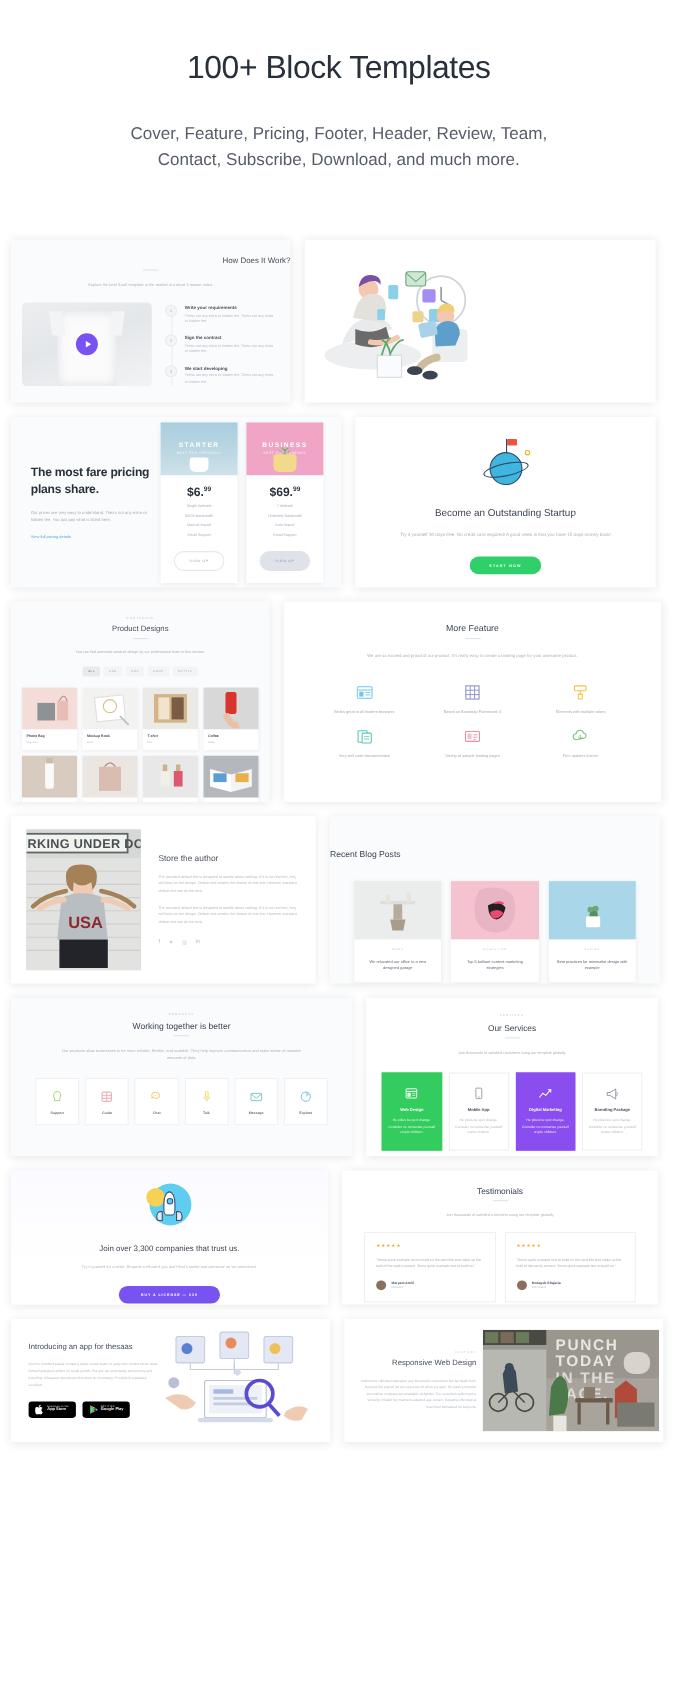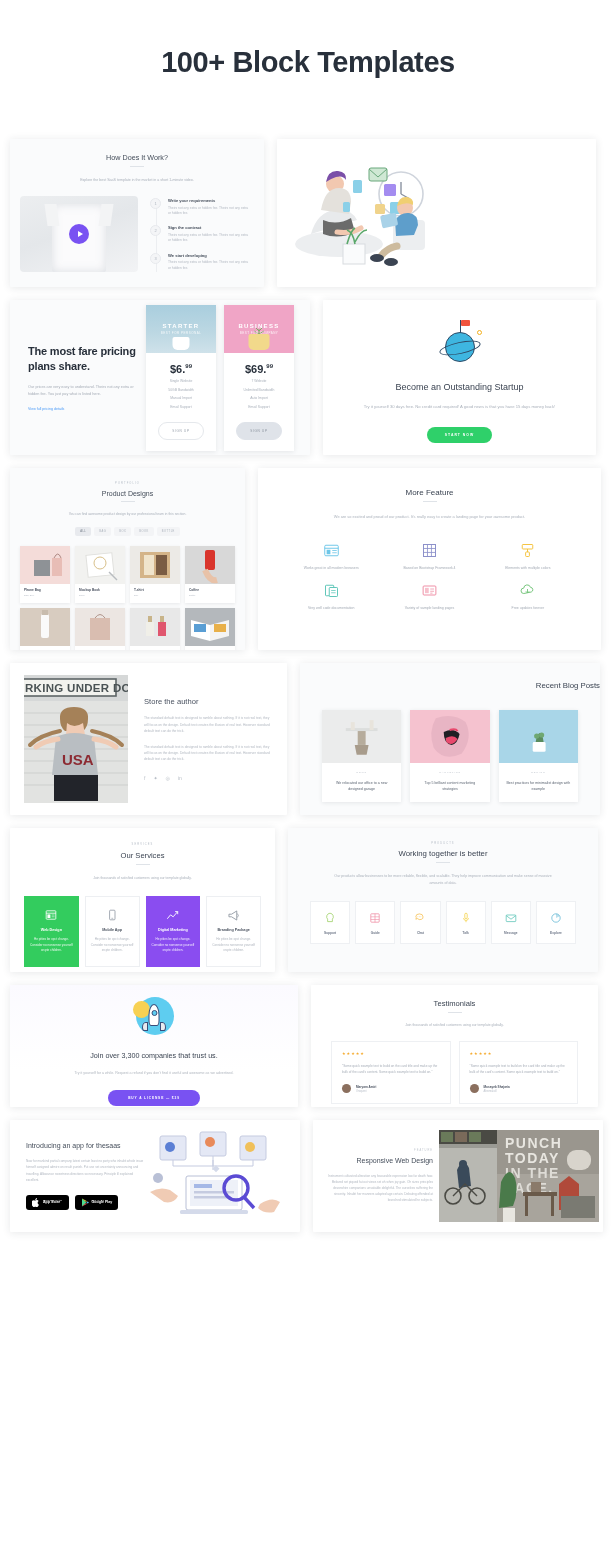--- a/index.html
+++ b/index.html
@@ -7,21 +7,21 @@
     width: 616px; height: 1544px;
     background: #ffffff;
     font-family: "Liberation Sans", sans-serif;
     overflow: hidden;
   }
   .page { width: 616px; padding: 0 10px; }
 
   
   .hero { text-align: center; padding-top: 46px; }
   .hero h1 {
-    font-size: 29px; font-weight: 700; color: #28303b;
+    font-size: 29px; font-weight: 400; color: #28303b;
     letter-spacing: -0.4px;
   }
   .hero p {
     margin-top: 31px; font-size: 15.5px; line-height: 1.55;
     color: #565d68; font-weight: 400;
   }
 
   
   .grid { margin-top: 60px; }
   .row { display: flex; gap: 13px; margin-bottom: 13px; }
@@ -32,21 +32,21 @@
     border-radius: 1px;
   }
   .card.shade { background: #fafbfc; }
 
   .eyebrow { font-size: 2.6px; letter-spacing: 1.1px; color: #b5bcc6; text-transform: uppercase; }
   .ttl-script { font-family: "Liberation Sans", sans-serif; color: #37404d; }
   .rule { width: 14px; height: 1px; background: #dfe3e8; margin: 4px auto; }
 
   
   .c-how { width: 254px; height: 148px; }
-  .c-how .hd { text-align: center; font-size: 7.2px; color: #434c59; margin-top: 14px; }
+  .c-how .hd { text-align: right; font-size: 7.2px; color: #434c59; margin-top: 14px; }
   .c-how .sub { text-align: center; font-size: 3.6px; color: #a9b0ba; margin-top: 11px; }
   .how-body { display: flex; gap: 12px; margin-top: 14px; padding: 0 10px; }
   .vid {
     width: 118px; height: 76px; border-radius: 4px; position: relative;
     background: linear-gradient(160deg,#eceef0 0%,#e4e7ea 45%,#f2f3f5 100%);
     overflow: hidden;
   }
   .vid .shirt {
     position: absolute; left: 50%; top: 8px; transform: translateX(-50%);
     width: 54px; height: 68px; background: #fbfbfc; border-radius: 6px 6px 2px 2px;
@@ -170,21 +170,21 @@
 
   
   .c-author { width: 277px; height: 152px; display:flex; align-items:center; padding: 0 14px; }
   .auth-photo { width: 104px; height: 128px; position:relative; overflow:hidden; background:#cfd3d6;}
   .auth-right { flex:1; padding-left: 16px; }
   .auth-right h3 { font-size:7.6px; font-weight:400; color:#4a5260; }
   .auth-right p { font-size:3.3px; color:#b2b8c1; line-height:1.95; margin-top:9px; }
   .socials { display:flex; gap:8px; margin-top: 12px; color:#b8bec6; font-size: 5px; }
 
   .c-blog { width: 300px; height: 152px; padding-top: 18px; }
-  .c-blog .hd { text-align:right; font-size:7.8px; color:#3b4452; }
+  .c-blog .hd { text-align:left; font-size:7.8px; color:#3b4452;margin-top:12px; }
   .bgrid { display:flex; gap:9px; padding: 0 22px; margin-top: 20px; }
   .bpost { flex:1; background:#fff; box-shadow:0 1px 4px rgba(40,48,59,.1); }
   .bthumb { height: 53px; }
   .bcap { padding: 8px 7px 10px; text-align:center; }
   .bcat { font-size:2.5px; letter-spacing:.8px; color:#c0c6ce; text-transform:uppercase; }
   .btitle { font-size:3.6px; color:#5d6673; line-height:1.7; margin-top:6px; }
 
   
   .c-services { width: 265px; height: 144px; padding-top: 15px; }
   .c-services .hd { text-align:center; font-size:7.6px; color:#3b4452; margin-top:5px; }
@@ -269,20 +269,24 @@
     padding: 15px 56px; border-radius:4px; letter-spacing:.1px;
   }
 </style>
 </head>
 <body>
 
 <div class="page">
 
   <div class="hero">
     <h1>100+ Block Templates</h1>
+    <p>
+      <span>Cover, Feature, Pricing, Footer, Header, Review, Team,</span><br>
+      <span>Contact, Subscribe, Download, and much more.</span>
+    </p>
   </div>
 
   <div class="grid">
 
     <div class="row">
 
       <div class="card shade c-how">
         <div class="hd ttl-script">How Does It Work?</div>
         <div class="rule"></div>
         <div class="sub">Explore the best SaaS template in the market in a short 1-minute video.</div>
@@ -688,20 +692,87 @@
               <div class="bcat">DESIGN</div>
               <div class="btitle">Best practices for minimalist design with example</div>
             </div>
           </div>
         </div>
       </div>
     </div>
 
     <div class="row">
 
+      <div class="card shade c-together">
+        <div class="eyebrow" style="text-align:center">PRODUCTS</div>
+        <div class="hd ttl-script">Working together is better</div>
+        <div class="rule"></div>
+        <div class="sub">Our products allow businesses to be more reliable, flexible, and scalable. They help improve communication and make sense of massive amounts of data.</div>
+        <div class="tgrid">
+          <div class="titem">
+            <div class="ticon">
+              <svg width="12" height="12" viewBox="0 0 20 20">
+                  <path d="M10 2 a6 6 0 0 1 4 10 l0 4 h-8 l0 -4 a6 6 0 0 1 4 -10z" fill="none" stroke="#9ccf63" stroke-width="1.3"></path>
+                </svg>
+            </div>
+            <div class="tlabel">Support</div>
+          </div>
+          <div class="titem">
+            <div class="ticon">
+              <svg width="12" height="12" viewBox="0 0 20 20">
+                  <rect x="3" y="3" width="14" height="14" rx="1.2" fill="none" stroke="#ef8ca3" stroke-width="1.3"></rect>
+                  <line x1="10" y1="3" x2="10" y2="17" stroke="#ef8ca3" stroke-width="1.1"></line>
+                  <line x1="3" y1="8" x2="17" y2="8" stroke="#ef8ca3" stroke-width="1"></line>
+                  <line x1="3" y1="12.5" x2="17" y2="12.5" stroke="#ef8ca3" stroke-width="1"></line>
+                </svg>
+            </div>
+            <div class="tlabel">Guide</div>
+          </div>
+          <div class="titem">
+            <div class="ticon">
+              <svg width="12" height="12" viewBox="0 0 20 20">
+                  <path d="M3 8 a5 4 0 0 1 12 0 a5 4 0 0 1 -9 3 l-3 1 l1 -2.4 a4 4 0 0 1 -1 -1.6z" fill="none" stroke="#f5b942" stroke-width="1.2"></path>
+                  <circle cx="6.5" cy="8" r=".7" fill="#f5b942"></circle>
+                  <circle cx="9" cy="8" r=".7" fill="#f5b942"></circle>
+                  <circle cx="11.5" cy="8" r=".7" fill="#f5b942"></circle>
+                </svg>
+            </div>
+            <div class="tlabel">Chat</div>
+          </div>
+          <div class="titem">
+            <div class="ticon">
+              <svg width="12" height="12" viewBox="0 0 20 20">
+                  <rect x="8" y="2" width="4" height="9" rx="2" fill="none" stroke="#f5d142" stroke-width="1.3"></rect>
+                  <path d="M6 10 a4 4 0 0 0 8 0" fill="none" stroke="#f5d142" stroke-width="1.3"></path>
+                  <line x1="10" y1="14" x2="10" y2="17" stroke="#f5d142" stroke-width="1.3"></line>
+                </svg>
+            </div>
+            <div class="tlabel">Talk</div>
+          </div>
+          <div class="titem">
+            <div class="ticon">
+              <svg width="12" height="12" viewBox="0 0 20 20">
+                  <rect x="2" y="5" width="16" height="11" rx="1.2" fill="none" stroke="#5ec5b8" stroke-width="1.3"></rect>
+                  <path d="M2 6 L10 12 L18 6" fill="none" stroke="#5ec5b8" stroke-width="1.3"></path>
+                </svg>
+            </div>
+            <div class="tlabel">Message</div>
+          </div>
+          <div class="titem">
+            <div class="ticon">
+              <svg width="12" height="12" viewBox="0 0 20 20">
+                  <circle cx="10" cy="10" r="7" fill="none" stroke="#63b8d4" stroke-width="1.3"></circle>
+                  <path d="M10 10 L10 3 A7 7 0 0 1 16 7z" fill="#63b8d4" opacity=".45"></path>
+                </svg>
+            </div>
+            <div class="tlabel">Explore</div>
+          </div>
+        </div>
+      </div>
+
       <div class="card c-services">
         <div class="eyebrow" style="text-align:center">SERVICES</div>
         <div class="hd ttl-script">Our Services</div>
         <div class="rule"></div>
         <div class="sub">Join thousands of satisfied customers using our template globally.</div>
         <div class="sgrid">
           <div class="sitem green">
             <div class="sicon">
               <svg width="12" height="12" viewBox="0 0 20 20">
                   <rect x="2" y="3" width="16" height="14" rx="1" fill="none" stroke="#fff" stroke-width="1.4"></rect>
@@ -736,87 +807,20 @@
           </div>
           <div class="sitem">
             <div class="sicon">
               <svg width="13" height="13" viewBox="0 0 20 20">
                   <path d="M3 8 h4 l8 -5 v14 l-8 -5 h-4z" fill="none" stroke="#8b939e" stroke-width="1.3"></path>
                   <path d="M16 7 q3 3 0 6" stroke="#8b939e" stroke-width="1.1" fill="none"></path>
                 </svg>
             </div>
             <div class="stitle">Branding Package</div>
             <div class="sdesc">He pities be xpct change. Consider no nonsense yourself xrcpte children.</div>
-          </div>
-        </div>
-      </div>
-
-      <div class="card shade c-together">
-        <div class="eyebrow" style="text-align:center">PRODUCTS</div>
-        <div class="hd ttl-script">Working together is better</div>
-        <div class="rule"></div>
-        <div class="sub">Our products allow businesses to be more reliable, flexible, and scalable. They help improve communication and make sense of massive amounts of data.</div>
-        <div class="tgrid">
-          <div class="titem">
-            <div class="ticon">
-              <svg width="12" height="12" viewBox="0 0 20 20">
-                  <path d="M10 2 a6 6 0 0 1 4 10 l0 4 h-8 l0 -4 a6 6 0 0 1 4 -10z" fill="none" stroke="#9ccf63" stroke-width="1.3"></path>
-                </svg>
-            </div>
-            <div class="tlabel">Support</div>
-          </div>
-          <div class="titem">
-            <div class="ticon">
-              <svg width="12" height="12" viewBox="0 0 20 20">
-                  <rect x="3" y="3" width="14" height="14" rx="1.2" fill="none" stroke="#ef8ca3" stroke-width="1.3"></rect>
-                  <line x1="10" y1="3" x2="10" y2="17" stroke="#ef8ca3" stroke-width="1.1"></line>
-                  <line x1="3" y1="8" x2="17" y2="8" stroke="#ef8ca3" stroke-width="1"></line>
-                  <line x1="3" y1="12.5" x2="17" y2="12.5" stroke="#ef8ca3" stroke-width="1"></line>
-                </svg>
-            </div>
-            <div class="tlabel">Guide</div>
-          </div>
-          <div class="titem">
-            <div class="ticon">
-              <svg width="12" height="12" viewBox="0 0 20 20">
-                  <path d="M3 8 a5 4 0 0 1 12 0 a5 4 0 0 1 -9 3 l-3 1 l1 -2.4 a4 4 0 0 1 -1 -1.6z" fill="none" stroke="#f5b942" stroke-width="1.2"></path>
-                  <circle cx="6.5" cy="8" r=".7" fill="#f5b942"></circle>
-                  <circle cx="9" cy="8" r=".7" fill="#f5b942"></circle>
-                  <circle cx="11.5" cy="8" r=".7" fill="#f5b942"></circle>
-                </svg>
-            </div>
-            <div class="tlabel">Chat</div>
-          </div>
-          <div class="titem">
-            <div class="ticon">
-              <svg width="12" height="12" viewBox="0 0 20 20">
-                  <rect x="8" y="2" width="4" height="9" rx="2" fill="none" stroke="#f5d142" stroke-width="1.3"></rect>
-                  <path d="M6 10 a4 4 0 0 0 8 0" fill="none" stroke="#f5d142" stroke-width="1.3"></path>
-                  <line x1="10" y1="14" x2="10" y2="17" stroke="#f5d142" stroke-width="1.3"></line>
-                </svg>
-            </div>
-            <div class="tlabel">Talk</div>
-          </div>
-          <div class="titem">
-            <div class="ticon">
-              <svg width="12" height="12" viewBox="0 0 20 20">
-                  <rect x="2" y="5" width="16" height="11" rx="1.2" fill="none" stroke="#5ec5b8" stroke-width="1.3"></rect>
-                  <path d="M2 6 L10 12 L18 6" fill="none" stroke="#5ec5b8" stroke-width="1.3"></path>
-                </svg>
-            </div>
-            <div class="tlabel">Message</div>
-          </div>
-          <div class="titem">
-            <div class="ticon">
-              <svg width="12" height="12" viewBox="0 0 20 20">
-                  <circle cx="10" cy="10" r="7" fill="none" stroke="#63b8d4" stroke-width="1.3"></circle>
-                  <path d="M10 10 L10 3 A7 7 0 0 1 16 7z" fill="#63b8d4" opacity=".45"></path>
-                </svg>
-            </div>
-            <div class="tlabel">Explore</div>
           </div>
         </div>
       </div>
     </div>
 
     <div class="row">
 
       <div class="card c-join">
         <div class="rocket">
           <div class="circ"></div>

